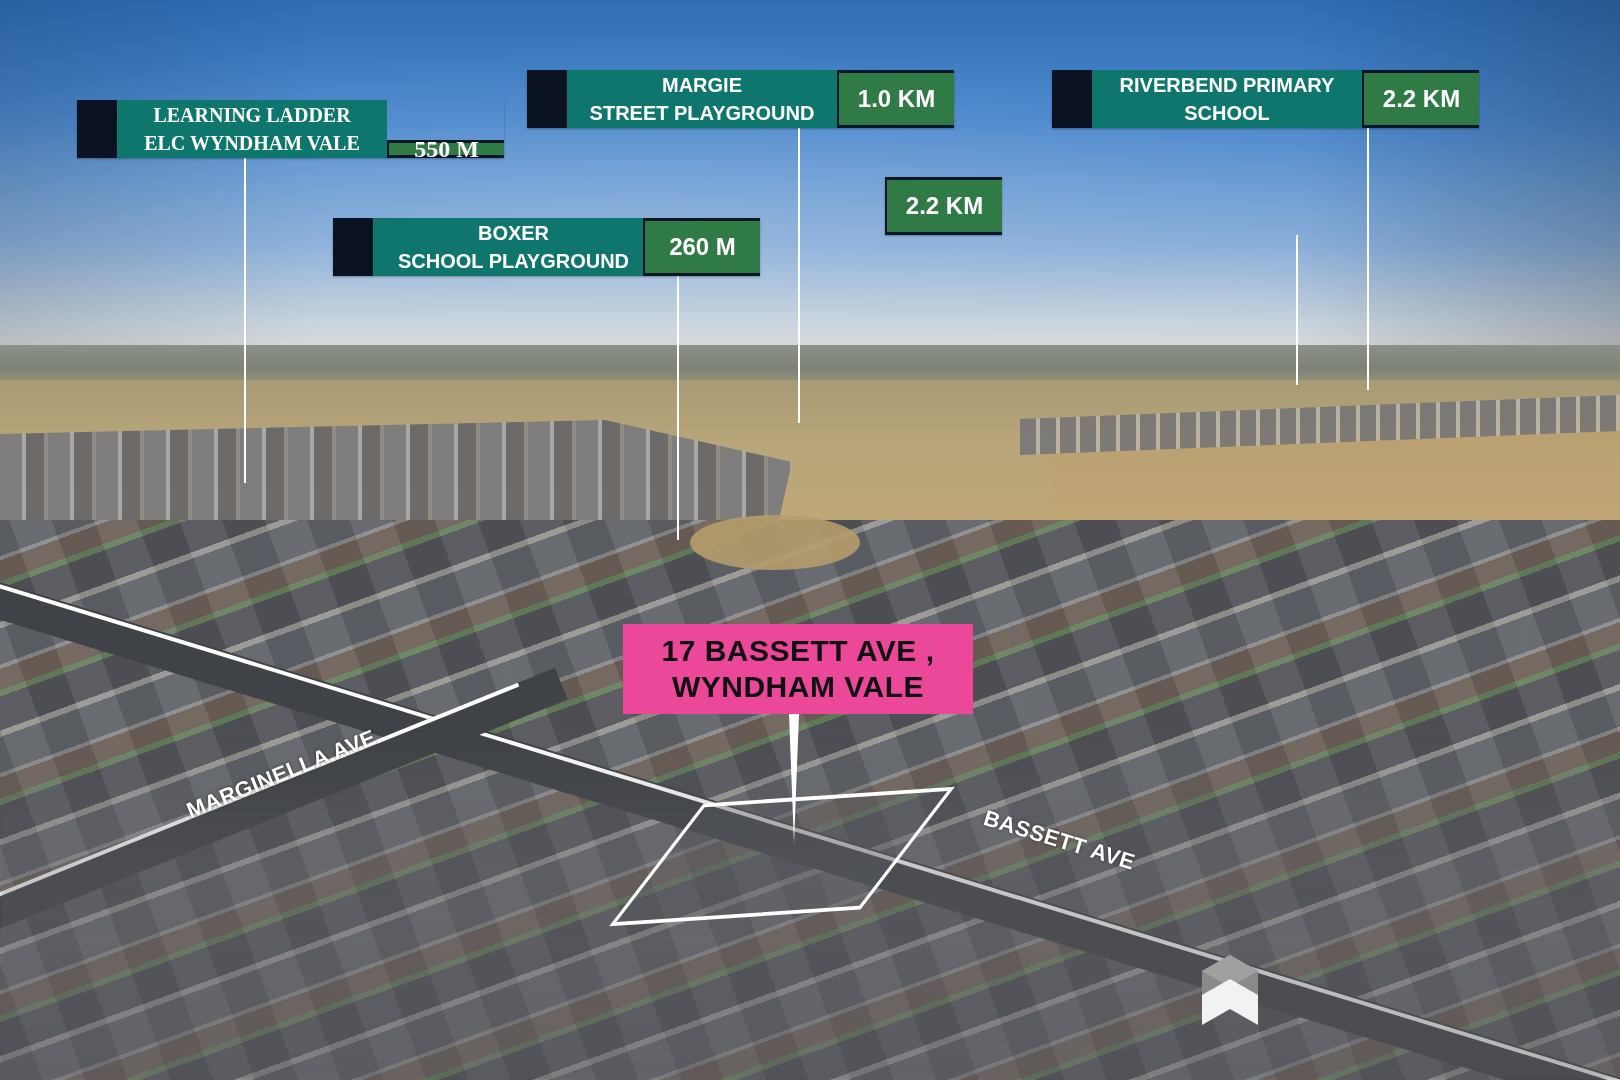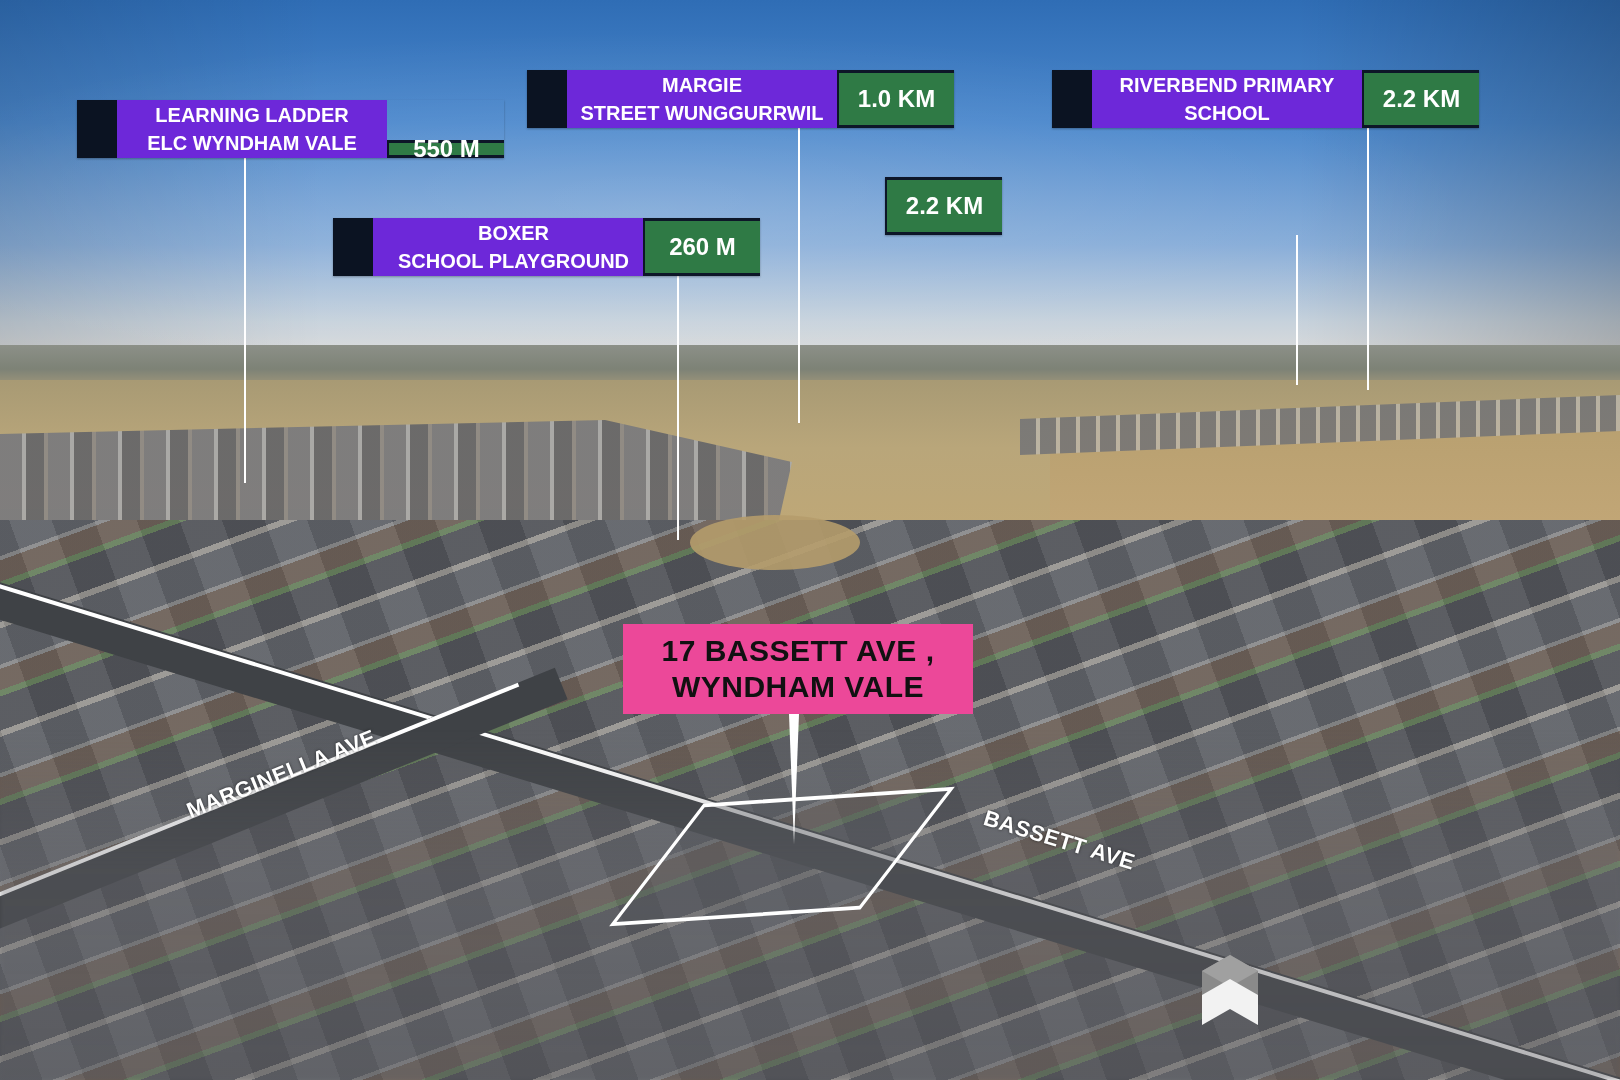--- a/index.html
+++ b/index.html
@@ -43,21 +43,21 @@
   .street-label { position:absolute; color:#fff; font-weight:bold; font-size:22px; letter-spacing:0.5px; white-space:nowrap;
     text-shadow: 0 0 3px rgba(0,0,0,0.6); }
   .lbl-marg { left:183px; top:800px; transform: rotate(-22deg); transform-origin:0 0; }
   .lbl-bassett { left:988px; top:805px; transform: rotate(17deg); transform-origin:0 0; }
 
   .property-outline { position:absolute; left:663px; top:795px; width:230px; height:115px;
     border:4px solid #fff; transform: skewX(-40deg) rotate(-4deg); transform-origin:center;
     background: rgba(90,92,98,0.35); }
   .pointer { position:absolute; width:2px; background:#fff; }
   .callout { position:absolute; display:flex; height:58px; box-shadow:0 1px 2px rgba(0,0,0,0.3); }
-  .callout .name { background:#6d28d9; color:#fff; font-weight:bold; font-size:20px; line-height:28px; text-align:center;
+  .callout .name { background:#0f766e; color:#fff; font-weight:bold; font-size:20px; line-height:28px; text-align:center;
     display:flex; align-items:center; justify-content:center; flex-direction:column; border-left:40px solid #0b1322; padding:0 10px; box-sizing:border-box; }
   .callout .dist { background:#2f7a45; color:#fff; font-weight:bold; font-size:24px; display:flex; align-items:center; justify-content:center;
     border-left:2px solid #0d1628; border-top:3px solid #0d1628; border-bottom:3px solid #0d1628; box-sizing:border-box; }
   .addr-box { position:absolute; left:623px; top:624px; width:350px; height:90px; background:#ec4899;
     display:flex; flex-direction:column; align-items:center; justify-content:center; }
   .addr-box span { color:#111; font-weight:bold; font-size:30px; line-height:36px; letter-spacing:0.5px; }
   .addr-pointer { position:absolute; left:789px; top:714px; width:0; height:0;
     border-left:5px solid transparent; border-right:5px solid transparent; border-top:130px solid #fff; }
 
   .logo { position:absolute; left:1200px; top:955px; display:flex; align-items:flex-start; }
@@ -91,32 +91,32 @@
 
   <div class="property-outline"></div>
 </div>
 
 <div class="pointer" style="left:244px; top:155px; height:328px;"></div>
 <div class="pointer" style="left:798px; top:128px; height:295px;"></div>
 <div class="pointer" style="left:1367px; top:128px; height:262px;"></div>
 <div class="pointer" style="left:1296px; top:235px; height:150px;"></div>
 <div class="pointer" style="left:677px; top:275px; height:265px;"></div>
 
-<div class="callout" style="left:77px; top:100px;">
+<div class="callout" style="left:77px; top:100px;font-family:Liberation Serif, serif;">
   <div class="name" style="width:310px;">
     <span>LEARNING LADDER</span>
     <span>ELC WYNDHAM VALE</span>
   </div>
   <div class="dist" style="width:117px;margin-top:40px;">550 M</div>
 </div>
 
 <div class="callout" style="left:527px; top:70px;">
   <div class="name" style="width:310px;">
     <span>MARGIE</span>
-    <span>STREET WUNGGURRWIL</span>
+    <span>STREET PLAYGROUND</span>
   </div>
   <div class="dist" style="width:117px;">1.0 KM</div>
 </div>
 
 <div class="callout" style="left:1052px; top:70px;">
   <div class="name" style="width:310px;">
     <span>RIVERBEND PRIMARY</span>
     <span>SCHOOL</span>
   </div>
   <div class="dist" style="width:117px;">2.2 KM</div>

